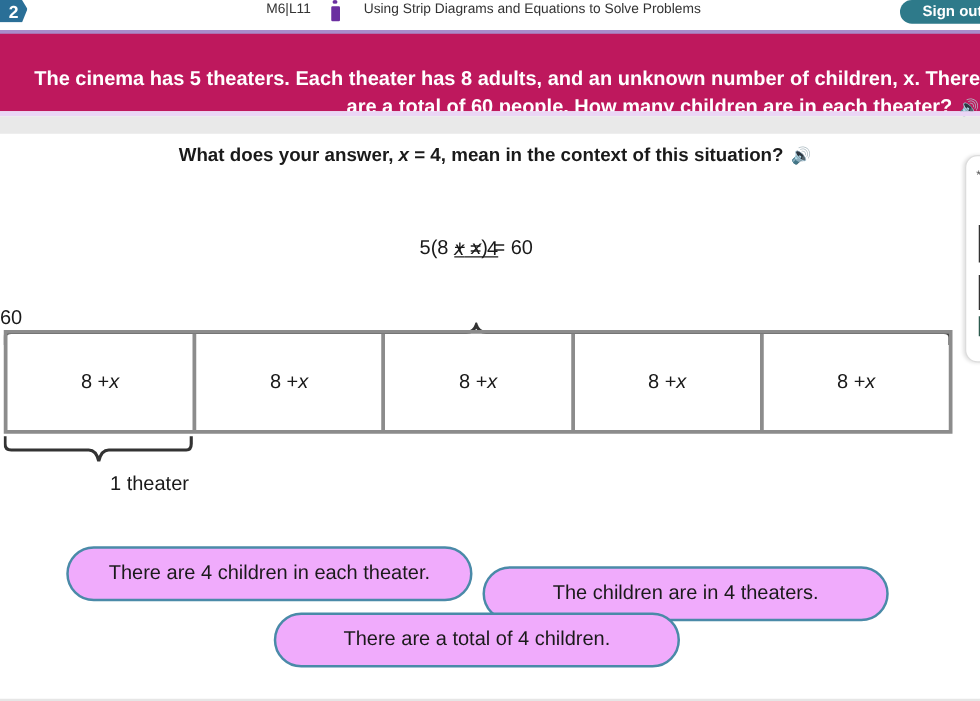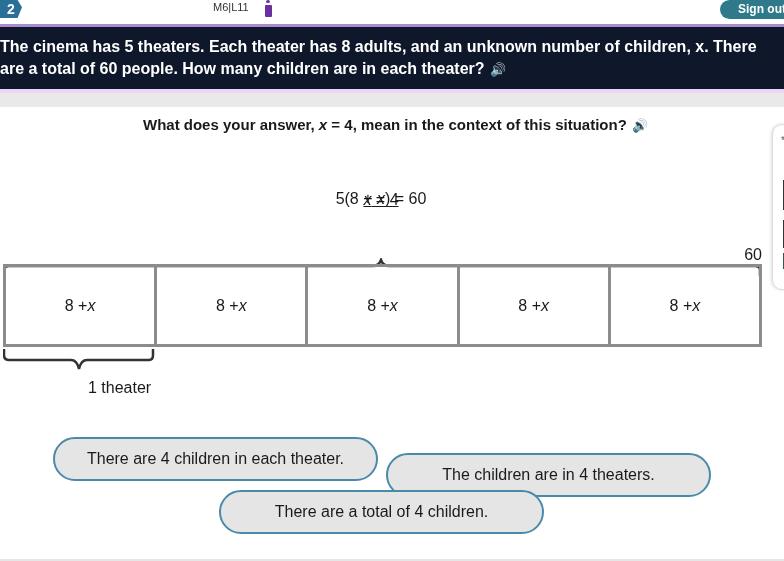--- a/index.html
+++ b/index.html
@@ -5,52 +5,53 @@
   * { box-sizing: border-box; margin: 0; padding: 0; }
   html, body { width: 784px; height: 561px; overflow: hidden; background: #ffffff; font-family: "Liberation Sans", "DejaVu Sans", sans-serif; color: #1a1a1a; }
   .topbar { position: absolute; left: 0; top: 0; width: 784px; height: 24px; background: #ffffff; }
   .logo { position: absolute; left: 0; top: 0; width: 22px; height: 18px; background: #2a6f97; color: #fff; font-weight: bold; font-size: 14px; line-height: 18px; text-align: center; clip-path: polygon(0 0, 80% 0, 100% 40%, 80% 100%, 0 100%); }
   .lesson-code { position: absolute; left: 213px; top: 1px; font-size: 11px; color: #333; }
   .person-icon { position: absolute; left: 264px; top: 0px; width: 8px; height: 18px; }
   .person-icon .head { position:absolute; left:2px; top:0; width:4px; height:3px; background:#6b2fa0; border-radius:50%; }
   .person-icon .body { position:absolute; left:1px; top:5px; width:7px; height:12px; background:#6b2fa0; border-radius:1px; }
   .lesson-title { position: absolute; left: 291px; top: 1px; font-size: 11px; color: #333; }
   .signout { position: absolute; left: 720px; top: 0; width: 80px; height: 19px; background: #2e7a8a; color: #fff; border-radius: 10px 0 0 10px; font-size: 12px; font-weight: bold; line-height: 18px; padding-left: 18px; }
-  .banner { position: absolute; left: 0; top: 24px; width: 784px; height: 65px; background: #0f172a; border-top: 3px solid #a98ccb; color: #fff; font-size: 16px; font-weight: bold; text-align: left; line-height: 22px; padding-top: 9px; }
+  .banner { position: absolute; left: 0; top: 24px; width: 784px; height: 65px; background: #be185d; border-top: 3px solid #a98ccb; color: #fff; font-size: 16px; font-weight: bold; text-align: right; line-height: 22px; padding-top: 26px; }
   .banner-under { position: absolute; left: 0; top: 89px; width: 784px; height: 4px; background: #ead6f5; }
   .grey-strip { position: absolute; left: 0; top: 93px; width: 784px; height: 14px; background: #e9e9e9; }
   .speaker { display: inline-block; font-size: 13px; margin-left: 6px; vertical-align: 0; }
   .question { position: absolute; left: 15px; top: 116px; width: 762px; text-align: center; font-size: 15px; font-weight: bold; }
   .question i { font-weight: bold; }
   .eq1 { position: absolute; left: 0; top: 163px; width: 762px; text-align: center; font-size: 16px; margin-top: 27px; }
   .eq2 { position: absolute; left: 0; top: 191px; width: 762px; text-align: center; font-size: 16px; text-decoration: underline; }
   .side-panel { position: absolute; left: 772px; top: 124px; width: 30px; height: 166px; background: #fff; border: 1px solid #dcdcdc; border-radius: 10px; box-shadow: -1px 0 3px rgba(0,0,0,0.12); }
   .side-panel .mark { position:absolute; left:8px; top:10px; font-size:10px; color:#555; }
   .side-panel .bar { position:absolute; left:10px; width:3px; background:#333; }
   .side-panel .bar.g { background:#2d5a4e; }
-  .diagram-label-60 { position: absolute; left: 0; top: 246px; width: 762px; text-align: right; font-size: 16px; }
+  .diagram-label-60 { position: absolute; left: 0; top: 246px; width: 762px; text-align: left; font-size: 16px; }
   .brace-top { position: absolute; left: 3px; top: 258px; width: 759px; height: 20px; }
   .strip { position: absolute; left: 3px; top: 264px; width: 759px; height: 83px; display: flex; border: 3px solid #8c8c8c; }
   .cell { flex: 1; border-right: 3px solid #8c8c8c; display: flex; align-items: center; justify-content: center; font-size: 16px; }
   .cell:last-child { border-right: none; }
   .brace-bottom { position: absolute; left: 3px; top: 347px; width: 152px; height: 26px; }
   .theater-label { position: absolute; left: 40px; top: 379px; font-size: 16px; margin-left: 48px; }
-  .choice { position: absolute; height: 44px; border: 2px solid #4a8aa8; border-radius: 22px; background: #e5e5e5; font-size: 16px; display: flex; align-items: center; justify-content: center; color: #1a1a1a; }
+  .choice { position: absolute; height: 44px; border: 2px solid #4a8aa8; border-radius: 22px; background: #f0abfc; font-size: 16px; display: flex; align-items: center; justify-content: center; color: #1a1a1a; }
   .bottom-line { position: absolute; left: 0; top: 559px; width: 784px; height: 2px; background: #e6e6e6; }
 </style>
 </head>
 <body>
 
 <div class="topbar">
   <div class="logo">2</div>
   <span class="lesson-code">M6|L11</span>
   <div class="person-icon">
       <div class="head"></div>
       <div class="body"></div>
     </div>
+  <span class="lesson-title">Using Strip Diagrams and Equations to Solve Problems</span>
   <div class="signout">Sign out</div>
 </div>
 
 <div class="banner">
   <span>The cinema has 5 theaters. Each theater has 8 adults, and an unknown number of children, x. There are a total of 60 people. How many children are in each theater?</span><span class="speaker">🔊</span>
 </div>
 <div class="banner-under"></div>
 <div class="grey-strip"></div>
 
 <div class="question">

